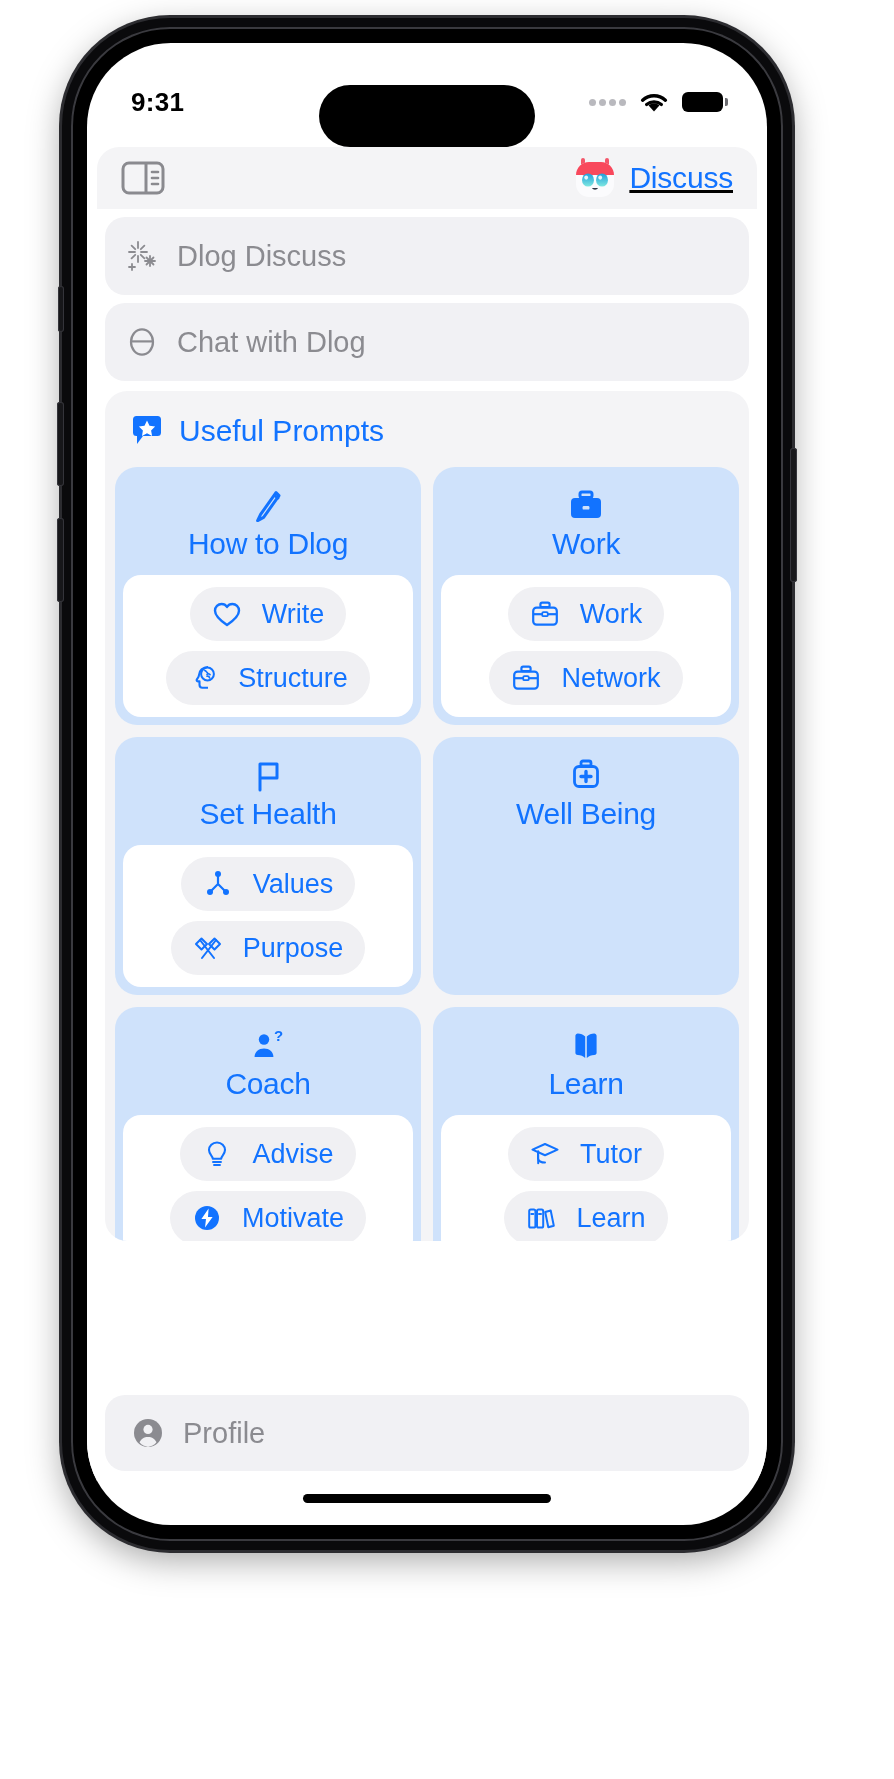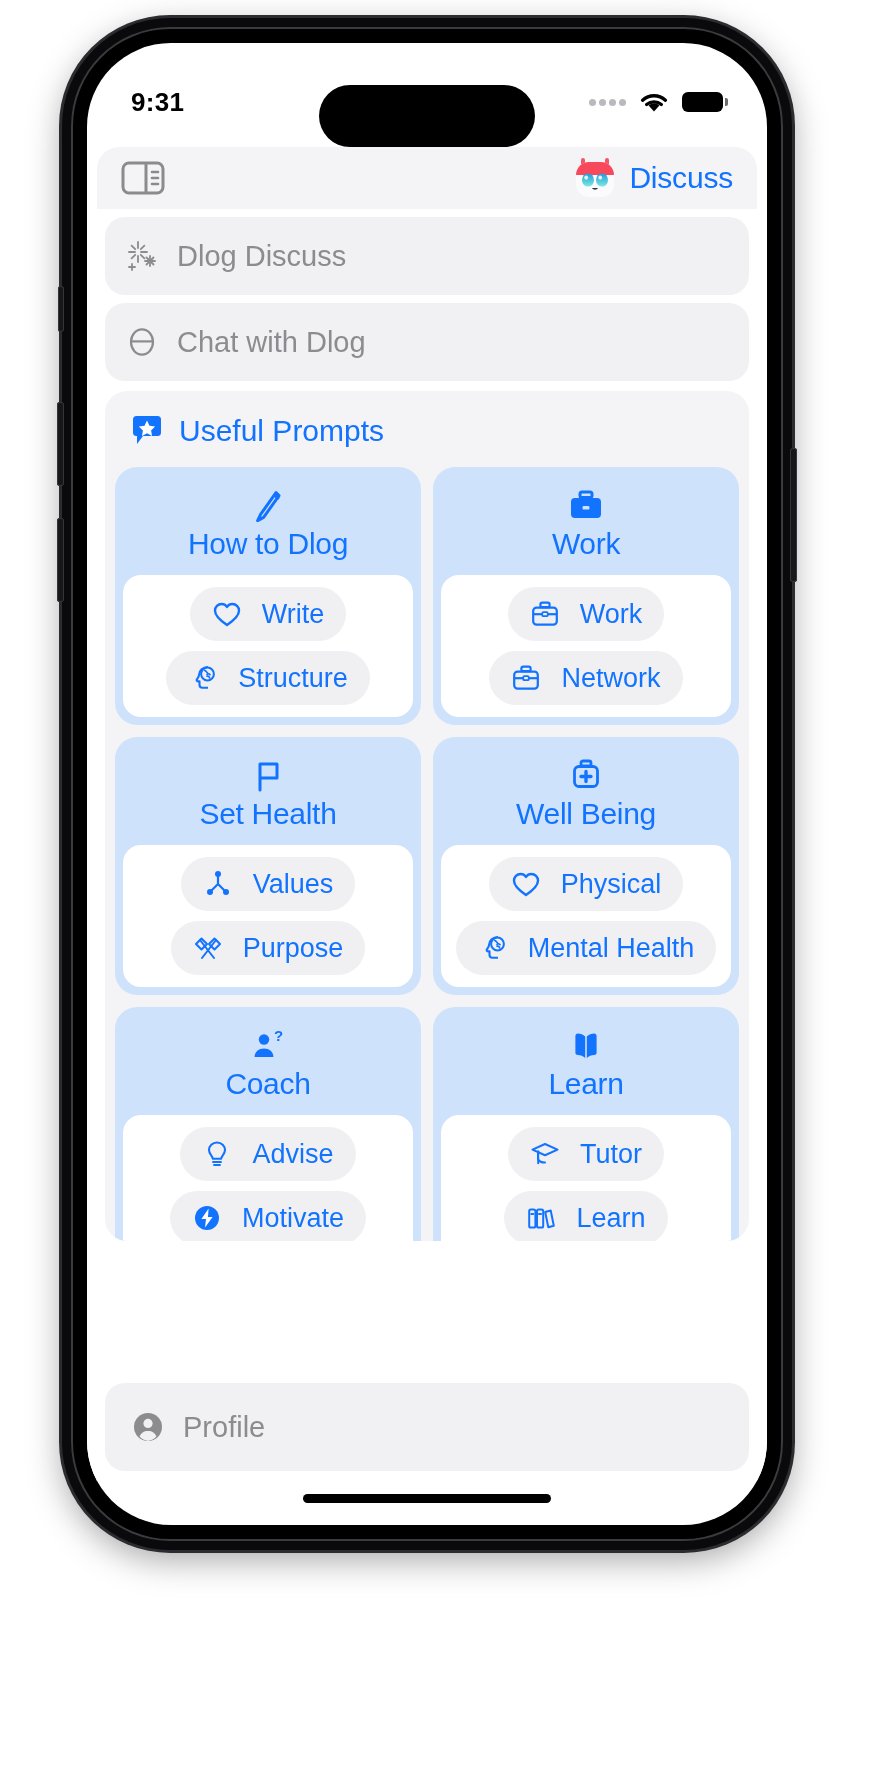--- a/index.html
+++ b/index.html
@@ -105,20 +105,21 @@
     background: #fff;
     padding: 0 10px;
   }
 
   .nav-bar {
     height: 62px;
     background: #f4f4f6;
     border-radius: 22px 22px 0 0;
     display: flex; align-items: center;
     padding: 0 24px;
+    text-decoration: underline;
   }
   .sidebar-toggle { width: 44px; height: 36px; cursor: pointer; }
   .nav-right {
     margin-left: auto;
     display: flex; align-items: center; gap: 11px;
   }
   .avatar { width: 46px; height: 46px; }
   .nav-title { font-size: 30px; color: #1273ff; letter-spacing: -.2px; }
 
   .field {
@@ -183,21 +184,21 @@
     gap: 20px;
     padding: 13px 22px;
     cursor: pointer;
   }
   .chip-label { font-size: 27px; color: #1273ff; white-space: nowrap; }
   .chip-icon { width: 30px; height: 30px; display:flex;align-items:center;justify-content:center;flex:0 0 auto;}
 
   .profile-bar {
     position: absolute;
     left: 18px; right: 18px; bottom: 10px;
-    height: 88px;
+    height: 76px;
     background: #f1f1f4;
     border-radius: 20px;
     display: flex; align-items: center;
     gap: 18px; padding: 0 26px;
     cursor: pointer;
     z-index: 5;
   }
   .profile-bar-wrap {
     position:absolute; left:0; right:0; bottom: 44px; height: 110px;
     background:#fff;
@@ -433,40 +434,20 @@
             <div class="card-head">
               <span class="card-head-icon">
                 <svg width="38" height="38" viewBox="0 0 38 38">
                   <rect x="14" y="4" width="10" height="5" rx="2" fill="none" stroke="#1273ff" stroke-width="2.8"></rect>
                   <rect x="7.5" y="9.5" width="23" height="20" rx="4.5" fill="none" stroke="#1273ff" stroke-width="2.8"></rect>
                   <path d="M19 14.5v10M14 19.5h10" stroke="#1273ff" stroke-width="3.4" stroke-linecap="round"></path>
                 </svg>
               </span>
               <span class="card-title">Well Being</span>
             </div>
-            <div class="card-body">
-              <span class="chip">
-                <span class="chip-icon">
-                  <svg width="30" height="30" viewBox="0 0 30 30">
-                      <path d="M15 26C7 20.5 3 16.6 3 11.7 3 7.8 6 5 9.6 5c2.2 0 4.2 1.1 5.4 2.9C16.2 6.1 18.2 5 20.4 5 24 5 27 7.8 27 11.7c0 4.9-4 8.8-12 14.3Z" fill="none" stroke="#1273ff" stroke-width="2.4" stroke-linejoin="round"></path>
-                    </svg>
-                </span>
-                <span class="chip-label">Physical</span>
-              </span>
-              <span class="chip">
-                <span class="chip-icon">
-                  <svg width="30" height="30" viewBox="0 0 30 30">
-                    <path d="M20 4c-5 0-9 3.6-9 8 0 1.8-.8 2.8-2 4.2-.8 1-.3 2.2.9 2.2h1.6v3.4c0 1.6 1.3 2.9 2.9 2.9H20" fill="none" stroke="#1273ff" stroke-width="2.1" stroke-linejoin="round"></path>
-                    <circle cx="19.5" cy="11" r="6.4" fill="none" stroke="#1273ff" stroke-width="2"></circle>
-                    <path d="M16.8 7.6c1.6 0 1.4 2 2.7 2m-.5 3.6c1.3-.4 2.6.6 2.6 1.8M19 11.4c1.1-1 2.4-.6 3.1.3" fill="none" stroke="#1273ff" stroke-width="1.6" stroke-linecap="round"></path>
-                  </svg>
-                </span>
-                <span class="chip-label">Mental Health</span>
-              </span>
-            </div>
           </div>
 
           <div class="card">
             <div class="card-head">
               <span class="card-head-icon">
                 <svg width="38" height="38" viewBox="0 0 38 38">
                   <circle cx="15" cy="12.5" r="5.2" fill="#1273ff"></circle>
                   <path d="M5.6 30c0-5.2 4.2-8.4 9.4-8.4s9.4 3.2 9.4 8.4Z" fill="#1273ff"></path>
                   <text x="25" y="14" font-family="Liberation Sans, sans-serif" font-size="15" font-weight="bold" fill="#1273ff">?</text>
                 </svg>

